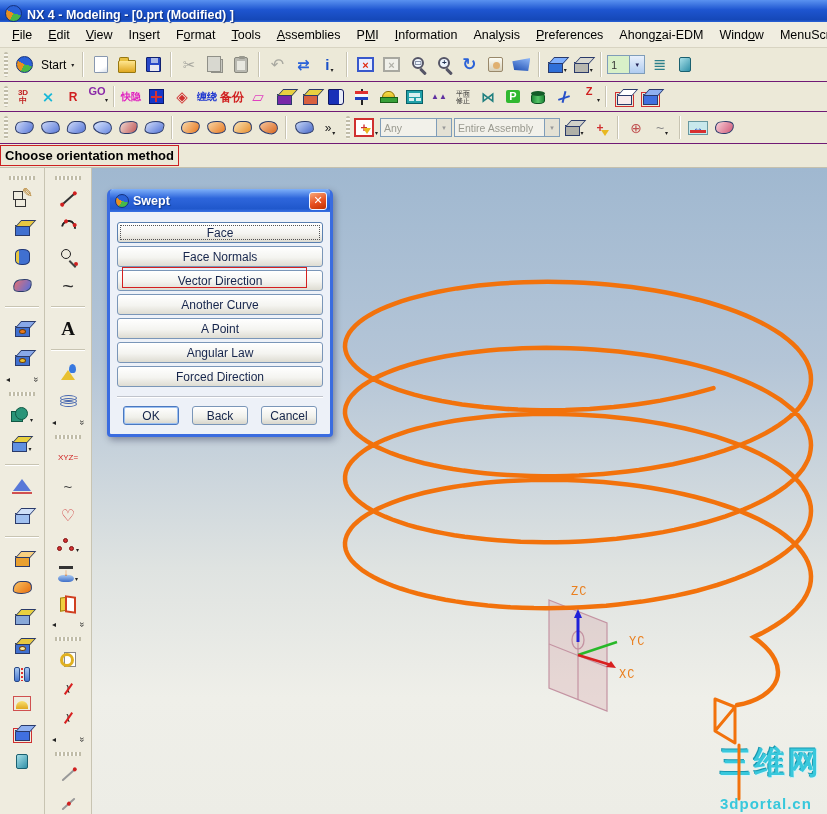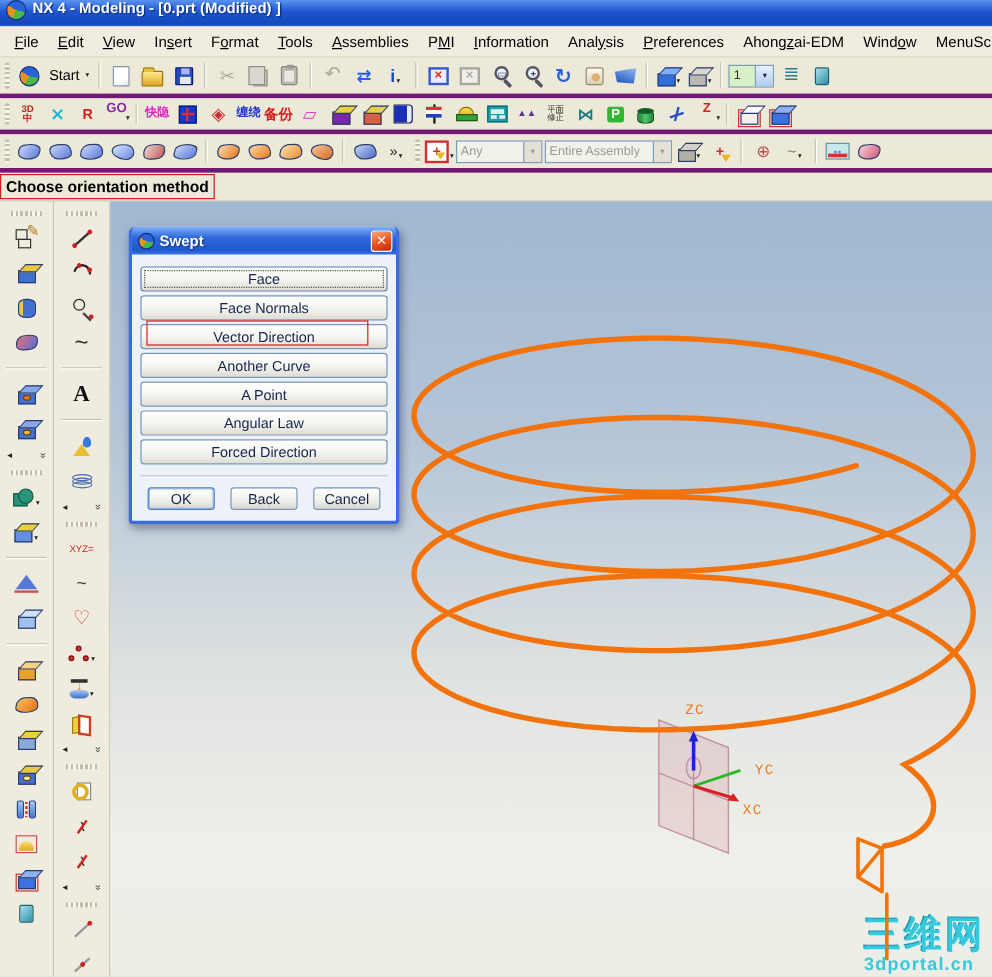--- a/index.html
+++ b/index.html
@@ -1,27 +1,27 @@
 <!DOCTYPE html>
 <html><head>
 <meta charset="utf-8">
 <style>
 html,body{margin:0;padding:0;background:#d8d4c8}
 *{box-sizing:border-box}
 .window{width:827px;height:814px;overflow:hidden;position:relative;font-family:"Liberation Sans","DejaVu Sans",sans-serif;background:#ece9d8;user-select:none}
 
-.tbar{height:22px;background:linear-gradient(180deg,#5a92f0 0%,#1e55d0 45%,#1548b8 90%,#2a62d8);display:flex;align-items:flex-start;gap:5px;padding:0 5px;color:#fff;font-weight:bold;font-size:12.5px;text-shadow:1px 1px 1px #0a2a7a}
+.tbar{height:22px;background:linear-gradient(180deg,#5a92f0 0%,#1e55d0 45%,#1548b8 90%,#2a62d8);display:flex;align-items:flex-end;gap:5px;padding:0 5px;color:#fff;font-weight:bold;font-size:12.5px;text-shadow:1px 1px 1px #0a2a7a}
 .globe{width:17px;height:17px;border-radius:50%;background:conic-gradient(from 210deg,#e89020 0 25%,#2a62d8 25% 70%,#48b848 70% 100%);border:1px solid #13317e;flex:none}
 .globe.sm{width:14px;height:14px}
 
 .menu{height:26px;background:#f0ede0;display:flex;align-items:center;padding:0 4px;border-bottom:1px solid #d8d4c2;font-size:12.5px;color:#000;white-space:nowrap;overflow:hidden}
 .mitem{padding:2px 8px}
 .mitem u{text-decoration:underline}
 
-.tb{display:flex;align-items:center;background:#ece9d8;padding:1px 2px;gap:2px;border-bottom:4px solid #701a75;overflow:hidden}
+.tb{display:flex;align-items:center;background:#ece9d8;padding:1px 2px;gap:2px;border-bottom:1px solid #701a75;overflow:hidden}
 .tb1{height:34px}.tb2{height:30px}.tb3{height:32px}
 .ic{min-width:24px;height:24px;display:flex;align-items:center;justify-content:center;position:relative;flex:none}
 .ic.txt{flex-direction:column;line-height:1;min-width:22px}
 .tgrip{width:4px;align-self:stretch;margin:3px 2px;background:repeating-linear-gradient(180deg,#c0bca8 0 2px,#f8f6ee 2px 4px);border-radius:2px;flex:none}
 .tgriph{width:26px;height:4px;margin:2px auto 1px;background:repeating-linear-gradient(90deg,#c0bca8 0 2px,#f8f6ee 2px 4px);flex:none}
 .tsep{width:2px;align-self:stretch;margin:3px 3px;border-left:1px solid #c8c4b2;border-right:1px solid #fff;flex:none}
 .tseph{height:2px;width:34px;margin:2px auto;border-top:1px solid #c8c4b2;border-bottom:1px solid #fff;flex:none}
 .tnav{width:32px;height:12px;display:flex;justify-content:space-between;align-items:center;margin:0 auto;font-size:8px;color:#222;flex:none}
 .tnav .dd2{transform:rotate(90deg);letter-spacing:-1px;font-size:9px}
 .tcaret{font-size:6px;color:#222;margin-left:1px;align-self:flex-end;padding-bottom:4px}
@@ -140,21 +140,21 @@
 
 .main{display:flex;height:646px}
 .scol{width:45px;background:#efecdf;border-right:1px solid #c8c4b2;display:flex;flex-direction:column;align-items:center;padding-top:2px;overflow:hidden;flex:none}
 .scol2{width:47px}
 .sic{height:29px;display:flex;align-items:center;justify-content:center;width:100%;flex:none}
 .sic.small{height:14px}
 .vp{flex:1;position:relative;overflow:hidden;background:linear-gradient(180deg,#a0b8d0 0%,#b4c5d7 30%,#dfe3e1 62%,#efefe9 82%,#edede6 100%)}
 .vpsvg{position:absolute;inset:0;z-index:2}
 .wm{position:absolute;right:5px;bottom:3px;z-index:1;text-align:left;color:#38c8dc;font-weight:bold;line-height:1}
 .wm .l1{font-size:31px;letter-spacing:3px;text-shadow:1px 1px 0 #d8f4f8,-1px -1px 0 #1898b0}
-.wm .l2{font-size:15px;letter-spacing:1px;margin-top:2px}
+.wm .l2{font-size:15px;letter-spacing:1px;margin-top:18px}
 
 .dialog{position:absolute;left:15px;top:21px;width:226px;background:#edf1f8;border:3px solid #3a6ce0;border-top:none;border-radius:6px 6px 4px 4px;box-shadow:2px 3px 7px rgba(0,0,40,.35);z-index:5}
 .dtitle{height:23px;display:flex;align-items:center;gap:4px;padding:0 3px 0 5px;background:linear-gradient(180deg,#7fb0f8 0%,#2e66dc 40%,#2058cc 85%,#3a72e4);border-radius:4px 4px 0 0;color:#fff;font-weight:bold;font-size:12.5px;text-shadow:1px 1px 1px #103a8a}
 .dclose{margin-left:auto;width:18px;height:18px;border-radius:3px;border:1px solid #f0f4ff;background:linear-gradient(160deg,#f8a878,#e85020 55%,#c03000);color:#fff;font-size:11px;font-weight:bold;display:flex;align-items:center;justify-content:center;text-shadow:none}
 .dbody{padding:7px 0 9px}
 .dbtn{position:relative;height:21px;margin:3px 7px;border:1px solid #7a96b8;border-radius:3px;background:linear-gradient(180deg,#ffffff,#f4f4f0 55%,#dedcd2);font-size:12px;color:#16254c;display:flex;align-items:center;justify-content:center;box-shadow:inset 0 1px 0 #fff}
 .dbtn.focus{border-color:#5a80b0}
 .dbtn.focus::after{content:"";position:absolute;inset:2px;border:1px dotted #555}
 .dbtn.hl::before{content:"";position:absolute;left:4px;right:15px;top:-4px;bottom:2px;border:1px solid #d42020}
 .dactions{display:flex;justify-content:center;gap:13px;margin:9px 7px 0;padding-top:9px;border-top:1px solid #c0c4cc;box-shadow:inset 0 1px 0 #fff}

